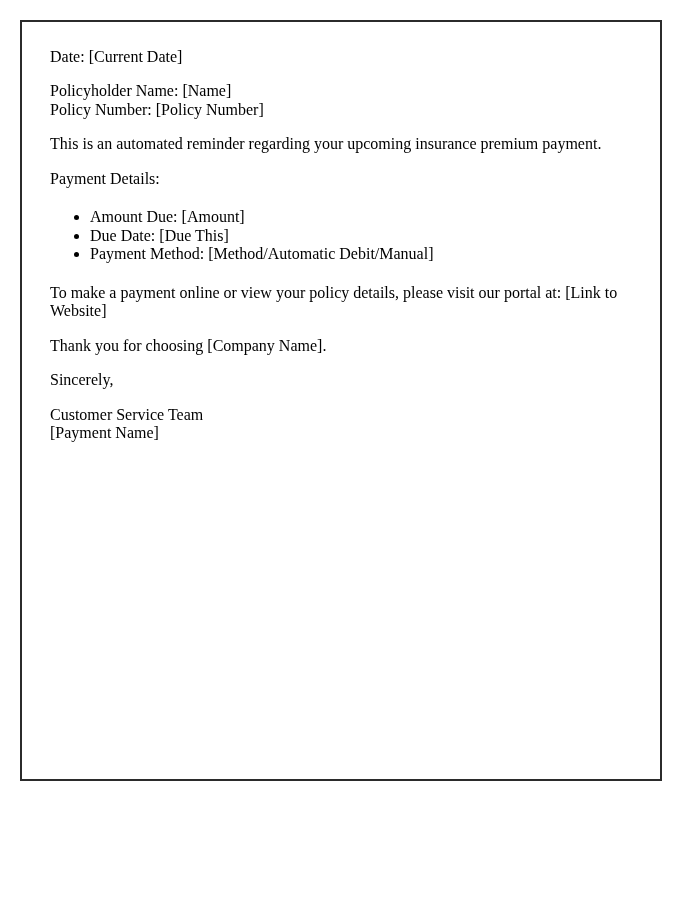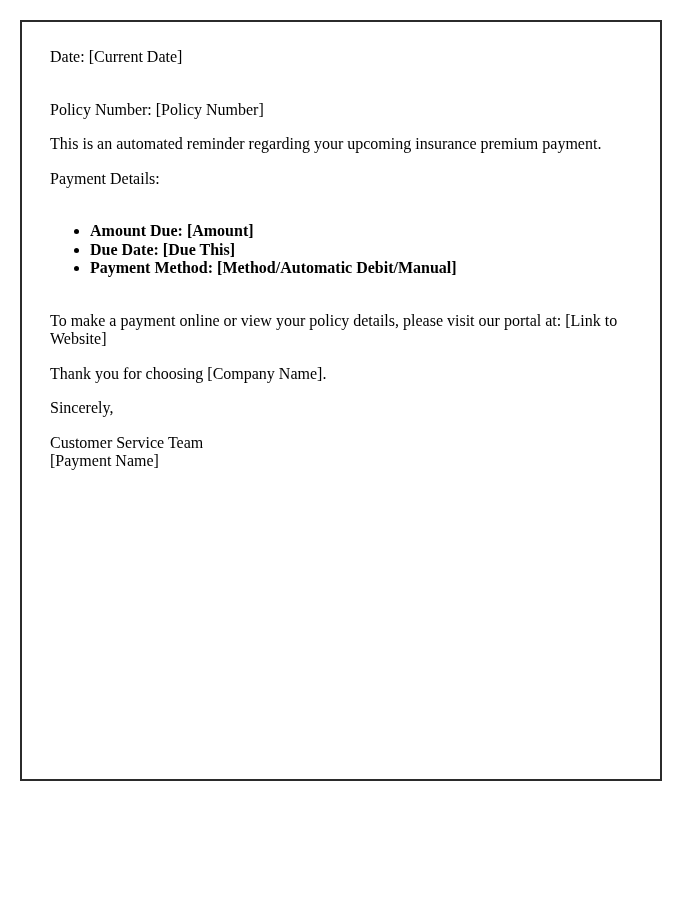--- a/index.html
+++ b/index.html
@@ -28,42 +28,41 @@
     border: 2px solid #2b2b2b;
     background: #ffffff;
     padding: 10px 28px 19px 28px;
     font-size: 16px;
     line-height: 1.155;
   }
   .letter p {
     margin: 16px 0;
   }
   .letter ul {
-    margin: 34px 0;
+    margin: 20px 0;
     padding-left: 40px;
     list-style-type: disc;
-    font-weight: bold;
   }
   .letter li {
     margin: 0;
   }
   .bold {
     font-weight: normal;
   }
 </style>
 </head>
 <body>
 
 <div class="page">
   <div class="letter">
 
     <p>Date: [Current Date]</p>
 
     <p>
-      <br>
+      <span>Policyholder Name: [Name]</span><br>
       <span>Policy Number: [Policy Number]</span><br>
     </p>
 
 
     <p>This is an automated reminder regarding your upcoming insurance premium payment.</p>
 
     <p class="bold">Payment Details:</p>
 
     <ul>
       <li>Amount Due: [Amount]</li>

